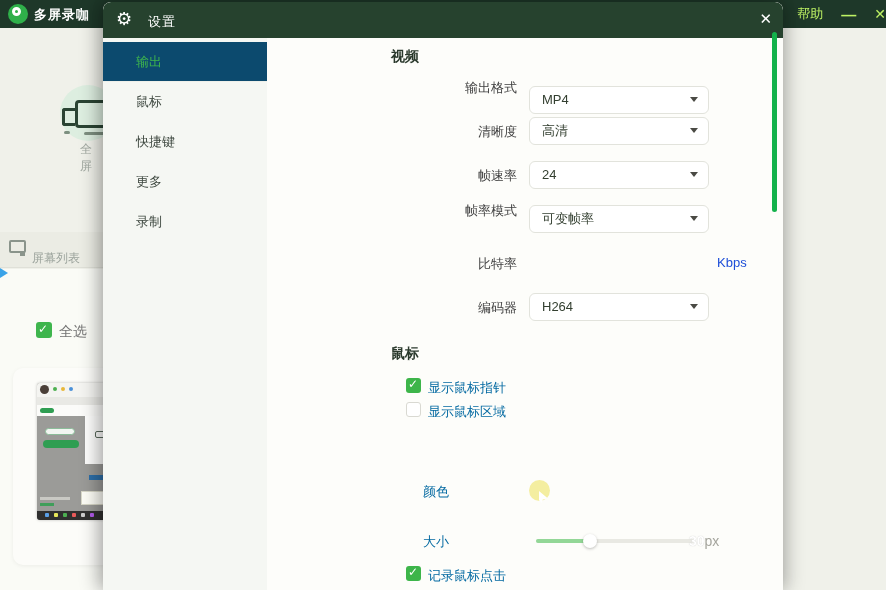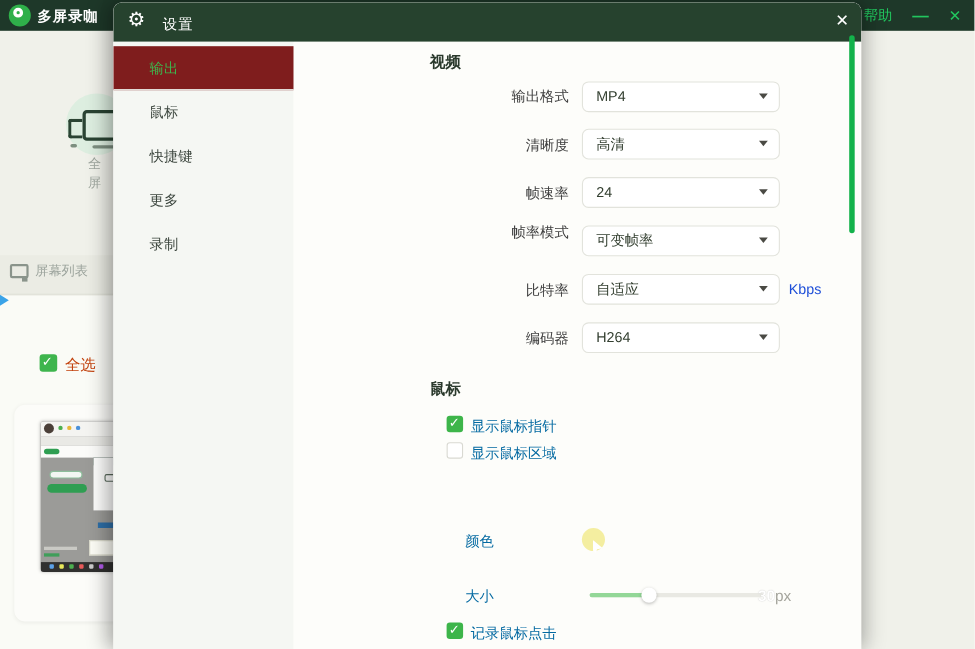--- a/index.html
+++ b/index.html
@@ -5,42 +5,42 @@
   * { margin:0; padding:0; box-sizing:border-box; }
   html,body { width:886px; height:590px; overflow:hidden; }
   body { font-family:"Liberation Sans","DejaVu Sans",sans-serif; background:#f0f1ea; }
   #stage { position:relative; width:886px; height:590px; overflow:hidden; }
 
   
   .titlebar { position:absolute; left:0; top:0; width:886px; height:28px; background:#1e3829; display:flex; align-items:center; z-index:1; }
   .logo { position:absolute; left:8px; top:4px; width:20px; height:20px; border-radius:50%; background:#2fb04a; }
   .logo .ring { position:absolute; left:4px; top:3px; width:9px; height:9px; border:3px solid #fff; border-radius:50%; }
   .app-title { position:absolute; left:34px; top:6px; color:#fff; font-size:13px; font-weight:bold; letter-spacing:1px; }
-  .tb-right { position:absolute; right:0; top:0; height:28px; display:flex; align-items:center; gap:18px; padding-right:12px; color:#22c55e; }
+  .tb-right { position:absolute; right:0; top:0; height:28px; display:flex; align-items:center; gap:18px; color:#bef264; }
   .help-btn { font-size:13px; cursor:default; }
   .min-btn { font-size:15px; font-weight:bold; }
   .win-close { font-size:14px; font-weight:bold; }
 
   
   .bg-left { position:absolute; left:0; top:28px; width:103px; height:562px; overflow:hidden; background:#f0f1ea; }
   .fs-circle { position:absolute; left:60px; top:57px; width:56px; height:56px; border-radius:50%; background:#ddeee0; }
   .fs-monitor { position:absolute; left:75px; top:72px; width:42px; height:28px; border:3px solid #2a4433; border-radius:4px; background:transparent; }
   .fs-monitor2 { position:absolute; left:62px; top:80px; width:13px; height:18px; border:3px solid #2a4433; border-right:none; border-radius:3px 0 0 3px; }
   .fs-stand { position:absolute; left:84px; top:104px; width:22px; height:3px; background:#7d8f80; border-radius:2px; }
   .fs-dot { position:absolute; left:64px; top:103px; width:6px; height:3px; background:#7d8f80; border-radius:2px; }
   .fs-label { position:absolute; left:80px; top:113px; font-size:12px; color:#9fa79f; }
   .toolbar-left { position:absolute; left:0; top:204px; width:103px; height:36px; background:#ebece4; border-bottom:1px solid #dfe0d8; }
   .mon-icon { position:absolute; left:9px; top:8px; width:17px; height:13px; border:2px solid #8a948b; border-radius:2px; }
   .mon-icon:after { content:""; position:absolute; left:9px; top:9px; width:5px; height:5px; background:#8a948b; }
-  .screenlist-label { position:absolute; left:32px; top:6px; font-size:12px; color:#9ba39c; }
+  .screenlist-label { position:absolute; left:32px; top:18px; font-size:12px; color:#9ba39c; }
   .blue-tri { position:absolute; left:0; top:240px; width:0; height:0; border-top:5px solid transparent; border-bottom:5px solid transparent; border-left:8px solid #3aa3e8; }
   .bg-left-content { position:absolute; left:0; top:241px; width:103px; height:321px; background:#fafbf6; }
   .selall-box { position:absolute; left:36px; top:294px; width:16px; height:16px; background:#3eb54d; border-radius:3px; }
   .selall-box:after { content:"✓"; position:absolute; left:2px; top:0px; color:#fff; font-size:12px; font-weight:bold; }
-  .selall-label { position:absolute; left:59px; top:295px; font-size:14px; color:#c2410c; }
+  .selall-label { position:absolute; left:59px; top:295px; font-size:14px; color:#737373; }
   .thumb-card { position:absolute; left:13px; top:340px; width:120px; height:197px; background:#fcfcf9; border-radius:10px; box-shadow:0 1px 4px rgba(0,0,0,0.06); }
   .thumb { position:absolute; left:24px; top:15px; width:80px; height:137px; border-radius:3px; overflow:hidden; background:#9b9b98; box-shadow:0 0 3px rgba(0,0,0,0.25); }
   .th-chrome { position:absolute; left:0; top:0; width:80px; height:14px; background:#f4f4f1; }
   .th-avatar { position:absolute; left:3px; top:2px; width:9px; height:9px; border-radius:50%; background:#4a3f38; }
   .th-dot { position:absolute; width:4px; height:4px; border-radius:50%; top:4px; }
   .th-chrome2 { position:absolute; left:0; top:14px; width:80px; height:8px; background:#e9e9e5; }
   .th-appbar { position:absolute; left:0; top:22px; width:80px; height:11px; background:#fbfbf9; }
   .th-applogo { position:absolute; left:3px; top:25px; width:14px; height:5px; border-radius:3px; background:#2f9e52; }
   .th-pill1 { position:absolute; left:8px; top:45px; width:30px; height:7px; border:1px solid #8cbd9a; border-radius:4px; background:#f2f6f2; }
   .th-pill2 { position:absolute; left:6px; top:57px; width:36px; height:8px; border-radius:4px; background:#2f9e52; }
@@ -69,21 +69,21 @@
 
   
   .dialog { position:absolute; left:103px; top:2px; width:680px; height:588px; background:#fdfdfa; border-radius:8px 8px 0 0; box-shadow:-6px 0 18px rgba(0,0,0,0.28), 6px 0 18px rgba(0,0,0,0.18); z-index:2; overflow:hidden; }
   .dlg-header { position:absolute; left:0; top:0; width:680px; height:36px; background:#26422e; border-radius:8px 8px 0 0; }
   .gear { position:absolute; left:13px; top:6px; color:#fff; font-size:18px; }
   .dlg-title { position:absolute; left:45px; top:11px; color:#fff; font-size:13px; letter-spacing:1px; }
   .dlg-close { position:absolute; right:11px; top:8px; color:#fff; font-size:15px; font-weight:bold; cursor:default; }
   .dlg-body { position:absolute; left:0; top:36px; width:680px; height:552px; }
   .sidebar { position:absolute; left:0; top:0; width:164px; height:552px; background:#f5f7f3; padding-top:4px; }
   .side-item { height:40px; line-height:40px; padding-left:33px; font-size:13px; color:#3c463e; cursor:default; }
-  .side-item.selected { background:#7f1d1d; color:#3eb54d; border-bottom:1px solid #eef0ea; }
+  .side-item.selected { background:#0c4a6e; color:#3eb54d; border-bottom:1px solid #eef0ea; }
   .content { position:absolute; left:164px; top:0; width:516px; height:552px; background:#fdfdfa; }
 
   .section-title { position:absolute; font-size:14px; font-weight:bold; color:#2a392c; }
   .fld-label { position:absolute; width:150px; left:100px; text-align:right; font-size:13px; color:#404040; }
   .select { position:absolute; left:262px; width:180px; height:28px; background:#fff; border:1px solid #e2e3dc; border-radius:6px; font-size:13px; color:#333f30; line-height:26px; padding-left:12px; cursor:default; }
   .caret { position:absolute; right:10px; top:10px; width:0; height:0; border-left:4px solid transparent; border-right:4px solid transparent; border-top:5px solid #4a4a44; }
   .unit { position:absolute; left:450px; font-size:13px; color:#1d4ed8; }
 
   .cb { position:absolute; width:15px; height:15px; border-radius:3px; }
   .cb.on { background:#3db54a; }
@@ -180,21 +180,21 @@
         <div class="side-item">快捷键</div>
         <div class="side-item">更多</div>
         <div class="side-item">录制</div>
       </div>
 
       <div class="content">
 
         <div class="section-title" style="left:124px;top:10px;">视频</div>
 
         <div class="fld-label" style="top:41px;">输出格式</div>
-        <div class="select" style="top:36px;">
+        <div class="select" style="top:48px;">
           <span>MP4</span>
           <span class="caret"></span>
         </div>
 
         <div class="fld-label" style="top:85px;">清晰度</div>
         <div class="select" style="top:79px;">
           <span>高清</span>
           <span class="caret"></span>
         </div>
 
@@ -204,24 +204,20 @@
           <span class="caret"></span>
         </div>
 
         <div class="fld-label" style="top:164px;">帧率模式</div>
         <div class="select" style="top:167px;">
           <span>可变帧率</span>
           <span class="caret"></span>
         </div>
 
         <div class="fld-label" style="top:217px;">比特率</div>
-        <div class="select" style="top:211px;">
-          <span>自适应</span>
-          <span class="caret"></span>
-        </div>
         <div class="unit" style="top:217px;">Kbps</div>
 
         <div class="fld-label" style="top:261px;">编码器</div>
         <div class="select" style="top:255px;">
           <span>H264</span>
           <span class="caret"></span>
         </div>
 
         <div class="section-title" style="left:124px;top:307px;">鼠标</div>
 

